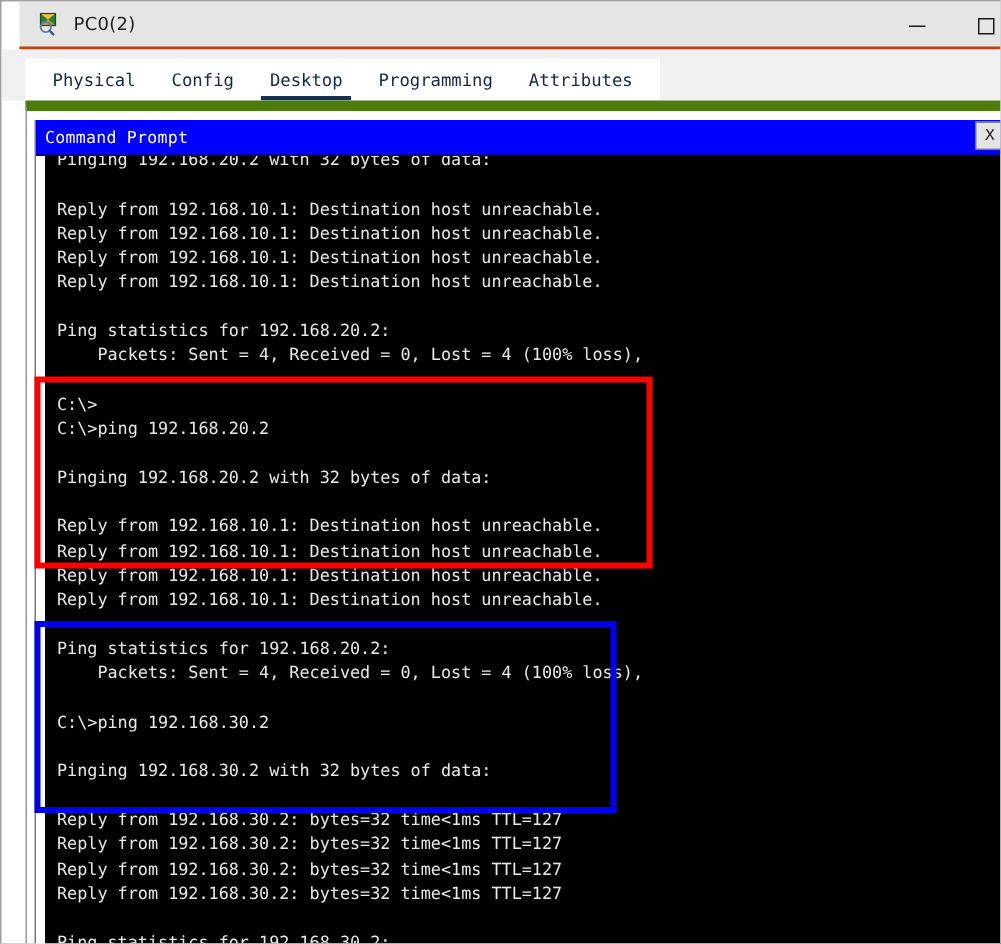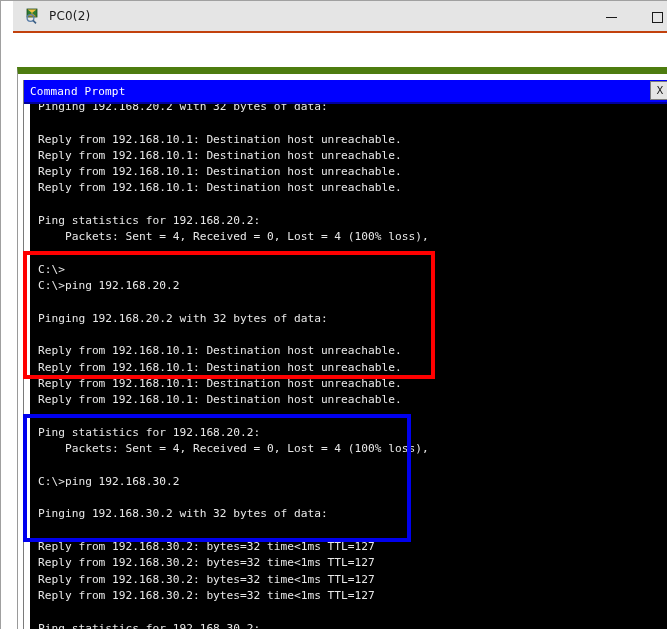--- a/index.html
+++ b/index.html
@@ -191,20 +191,39 @@
     <div class="win-controls">
       <button class="win-btn">
         <span class="min-glyph"></span>
       </button>
       <button class="win-btn">
         <span class="max-glyph"></span>
       </button>
     </div>
   </div>
 
+  <div class="tabstrip">
+    <div class="tabs-inner">
+      <div class="tab">
+        <span>Physical</span>
+      </div>
+      <div class="tab">
+        <span>Config</span>
+      </div>
+      <div class="tab active">
+        <span>Desktop</span>
+      </div>
+      <div class="tab">
+        <span>Programming</span>
+      </div>
+      <div class="tab">
+        <span>Attributes</span>
+      </div>
+    </div>
+  </div>
 
   <div class="panel">
 
     <div class="cmdwin">
 
       <div class="cmd-titlebar">
         <span class="cmd-title">Command Prompt</span>
         <div class="cmd-close">
           <span>X</span>
         </div>

